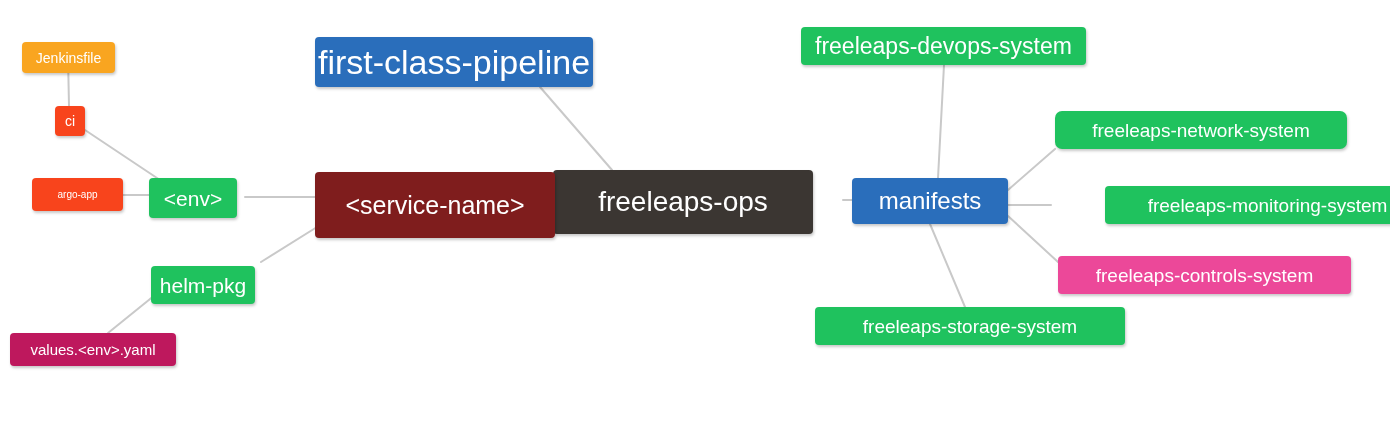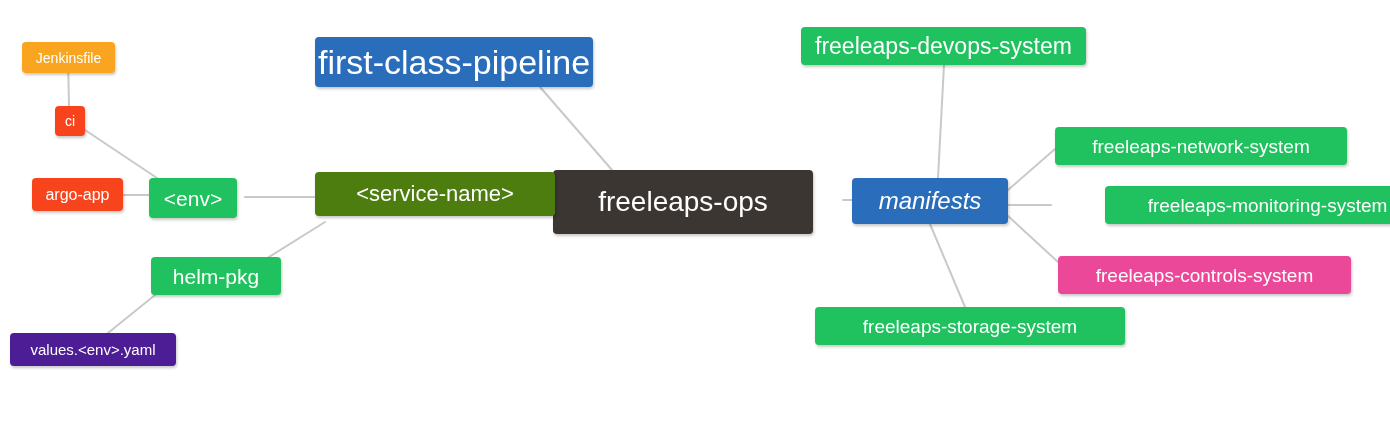--- a/index.html
+++ b/index.html
@@ -53,27 +53,27 @@
       <line x1="155" y1="295" x2="108" y2="333" stroke="#c9c9c9" stroke-width="2" stroke-linecap="round"></line>
       <line x1="938" y1="178" x2="944" y2="65" stroke="#c9c9c9" stroke-width="2" stroke-linecap="round"></line>
       <line x1="1008" y1="190" x2="1055" y2="149" stroke="#c9c9c9" stroke-width="2" stroke-linecap="round"></line>
       <line x1="1008" y1="205" x2="1051" y2="205" stroke="#c9c9c9" stroke-width="2" stroke-linecap="round"></line>
       <line x1="1008" y1="216" x2="1058" y2="262" stroke="#c9c9c9" stroke-width="2" stroke-linecap="round"></line>
       <line x1="930" y1="224" x2="965" y2="307" stroke="#c9c9c9" stroke-width="2" stroke-linecap="round"></line>
     </svg>
   <div id="node-layer">
       <div class="node" style="left: 553px; top: 170px; width: 260px; height: 64px; background: rgb(59, 54, 50); font-size: 28px;">freeleaps-ops</div>
       <div class="node" style="left: 315px; top: 37px; width: 278px; height: 50px; background: rgb(42, 110, 187); font-size: 34px;">first-class-pipeline</div>
-      <div class="node" style="left: 315px; top: 172px; width: 240px; height: 44px; background: #4d7c0f; font-size: 22px;">&lt;service-name&gt;</div>
-      <div class="node" style="left: 852px; top: 178px; width: 156px; height: 46px; background: rgb(42, 110, 187); font-size: 24px; font-style: italic;">manifests</div>
+      <div class="node" style="left: 315px; top: 172px; width: 240px; height: 66px; background: #7f1d1d; font-size: 25px;">&lt;service-name&gt;</div>
+      <div class="node" style="left: 852px; top: 178px; width: 156px; height: 46px; background: rgb(42, 110, 187); font-size: 24px;">manifests</div>
       <div class="node" style="left: 149px; top: 178px; width: 88px; height: 40px; background: rgb(31, 194, 94); font-size: 21px;">&lt;env&gt;</div>
-      <div class="node" style="left: 151px; top: 257px; width: 130px; height: 38px; background: rgb(31, 194, 94); font-size: 21px; text-align: center;">helm-pkg</div>
+      <div class="node" style="left: 151px; top: 266px; width: 104px; height: 38px; background: rgb(31, 194, 94); font-size: 21px; text-align: center;">helm-pkg</div>
       <div class="node" style="left: 22px; top: 26px; width: 93px; height: 31px; background: rgb(249, 165, 32); font-size: 14px; margin-top: 16px;">Jenkinsfile</div>
       <div class="node" style="left: 55px; top: 106px; width: 30px; height: 30px; background: rgb(248, 68, 28); font-size: 14px;">ci</div>
-      <div class="node" style="left: 32px; top: 178px; width: 91px; height: 33px; background: rgb(248, 68, 28); font-size: 16px;">argo-app</div>
-      <div class="node" style="left: 10px; top: 333px; width: 166px; height: 33px; background: #4c1d95; font-size: 15px;">values.&lt;env&gt;.yaml</div>
+      <div class="node" style="left: 32px; top: 178px; width: 91px; height: 33px; background: rgb(248, 68, 28); font-size: 10px;">argo-app</div>
+      <div class="node" style="left: 10px; top: 333px; width: 166px; height: 33px; background: #be185d; font-size: 15px;">values.&lt;env&gt;.yaml</div>
       <div class="node" style="left: 801px; top: 27px; width: 285px; height: 38px; background: rgb(31, 194, 94); font-size: 23px;">freeleaps-devops-system</div>
-      <div class="node" style="left: 1055px; top: 127px; width: 292px; height: 38px; background: rgb(31, 194, 94); font-size: 19px;">freeleaps-network-system</div>
+      <div class="node" style="left: 1055px; top: 111px; width: 292px; height: 38px; background: rgb(31, 194, 94); font-size: 19px; border-radius: 7px;">freeleaps-network-system</div>
       <div class="node" style="left: 1105px; top: 186px; width: 325px; height: 38px; background: rgb(31, 194, 94); font-size: 19px;">freeleaps-monitoring-system</div>
       <div class="node" style="left: 1058px; top: 256px; width: 293px; height: 38px; background: #ec4899; font-size: 19px;">freeleaps-controls-system</div>
       <div class="node" style="left: 815px; top: 307px; width: 310px; height: 38px; background: rgb(31, 194, 94); font-size: 19px;">freeleaps-storage-system</div>
     </div>
 </div>
 
 </body></html>

